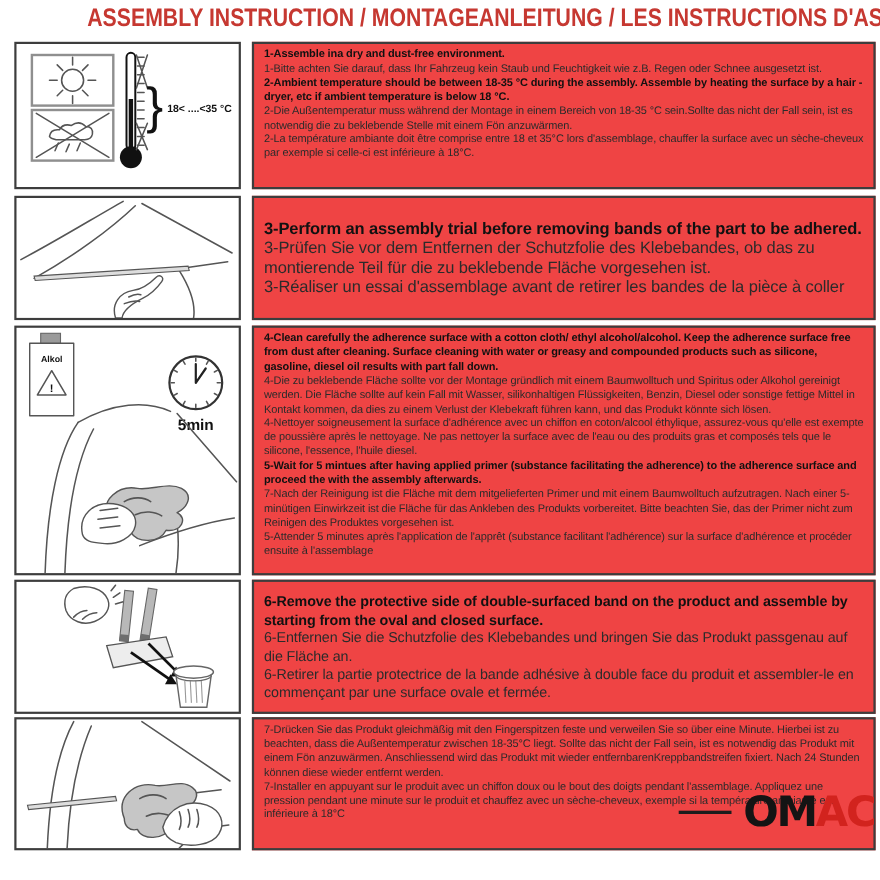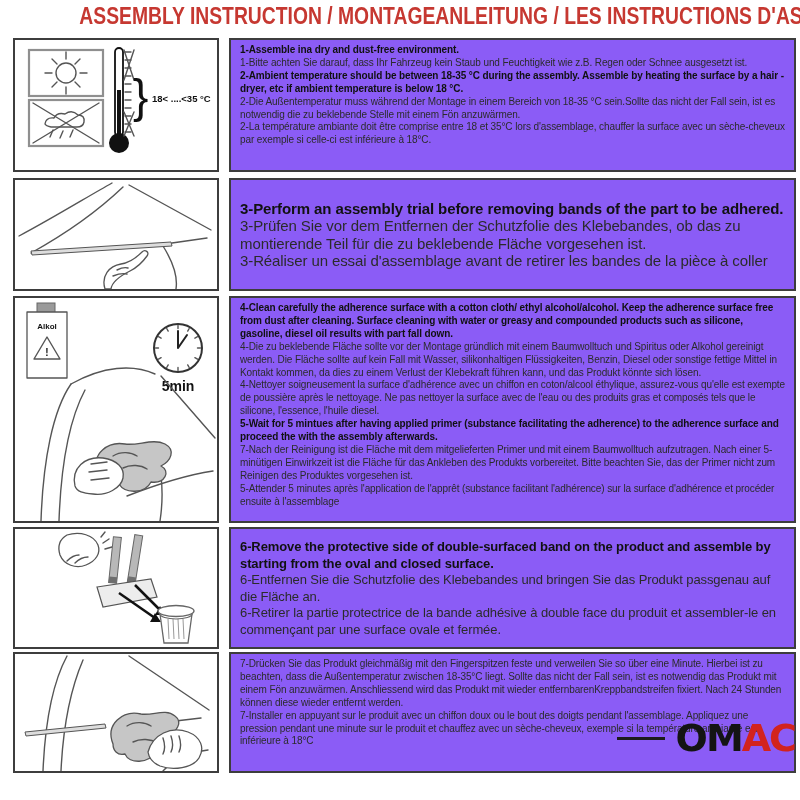--- a/index.html
+++ b/index.html
@@ -2,21 +2,21 @@
 <html><head>
 <meta charset="utf-8">
 <style>
   html,body{margin:0;padding:0;}
   body{width:800px;height:800px;background:#fff;font-family:"Liberation Sans",sans-serif;position:relative;overflow:hidden;}
   .page{position:absolute;inset:0;}
   .title{position:absolute;top:3px;left:0;width:800px;text-align:center;color:#c63831;font-weight:bold;font-size:23px;}
   .title span{display:inline-block;transform:scaleX(0.84);transform-origin:center;white-space:nowrap;}
   .row{position:absolute;left:0;width:800px;}
   .illus{position:absolute;left:13px;width:206px;top:0;bottom:0;border:2px solid #3d3d3d;background:#fff;box-sizing:border-box;}
-  .txt{position:absolute;left:229px;width:567px;top:0;bottom:0;border:2px solid #3d3d3d;background:#8b5cf6;box-sizing:border-box;padding:4px 9px;color:#2b2b2b;}
+  .txt{position:absolute;left:229px;width:567px;top:0;bottom:0;border:2px solid #3d3d3d;background:#ef4444;box-sizing:border-box;padding:4px 9px;color:#2b2b2b;}
   .txt p{margin:0;}
   .sz-s p{font-size:10px;line-height:12.9px;letter-spacing:-0.1px;}
   .sz-l p{font-size:15px;line-height:17.5px;letter-spacing:-0.1px;}
   .sz-m p{font-size:13px;line-height:16.6px;letter-spacing:-0.1px;}
   .b{font-weight:bold;color:#111;}
   .gap{margin-top:13px;}
   .vc{display:flex;flex-direction:column;justify-content:center;}
   .illus svg{display:block;width:100%;height:100%;}
   .ln{stroke:#555;fill:none;stroke-width:1.4;stroke-linecap:round;stroke-linejoin:round;}
   .lt{stroke:#8f8f8f;fill:#fff;stroke-width:2.2;}

